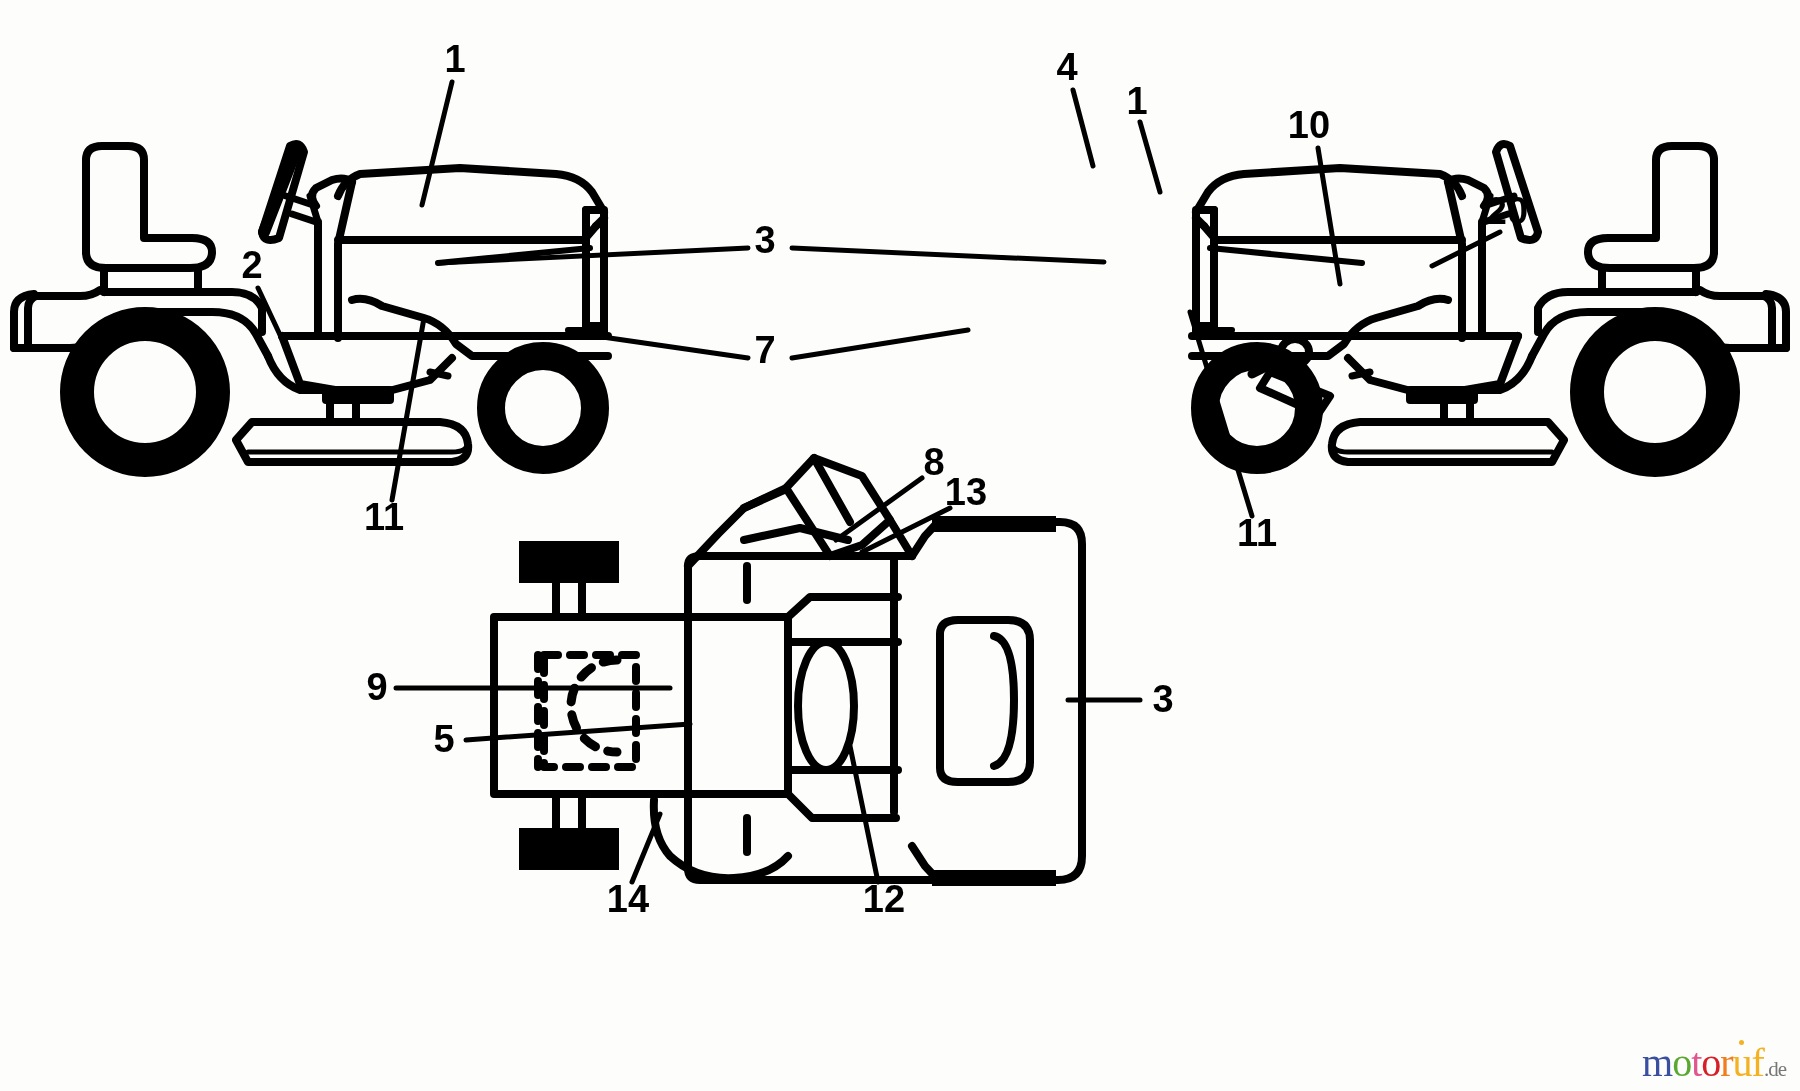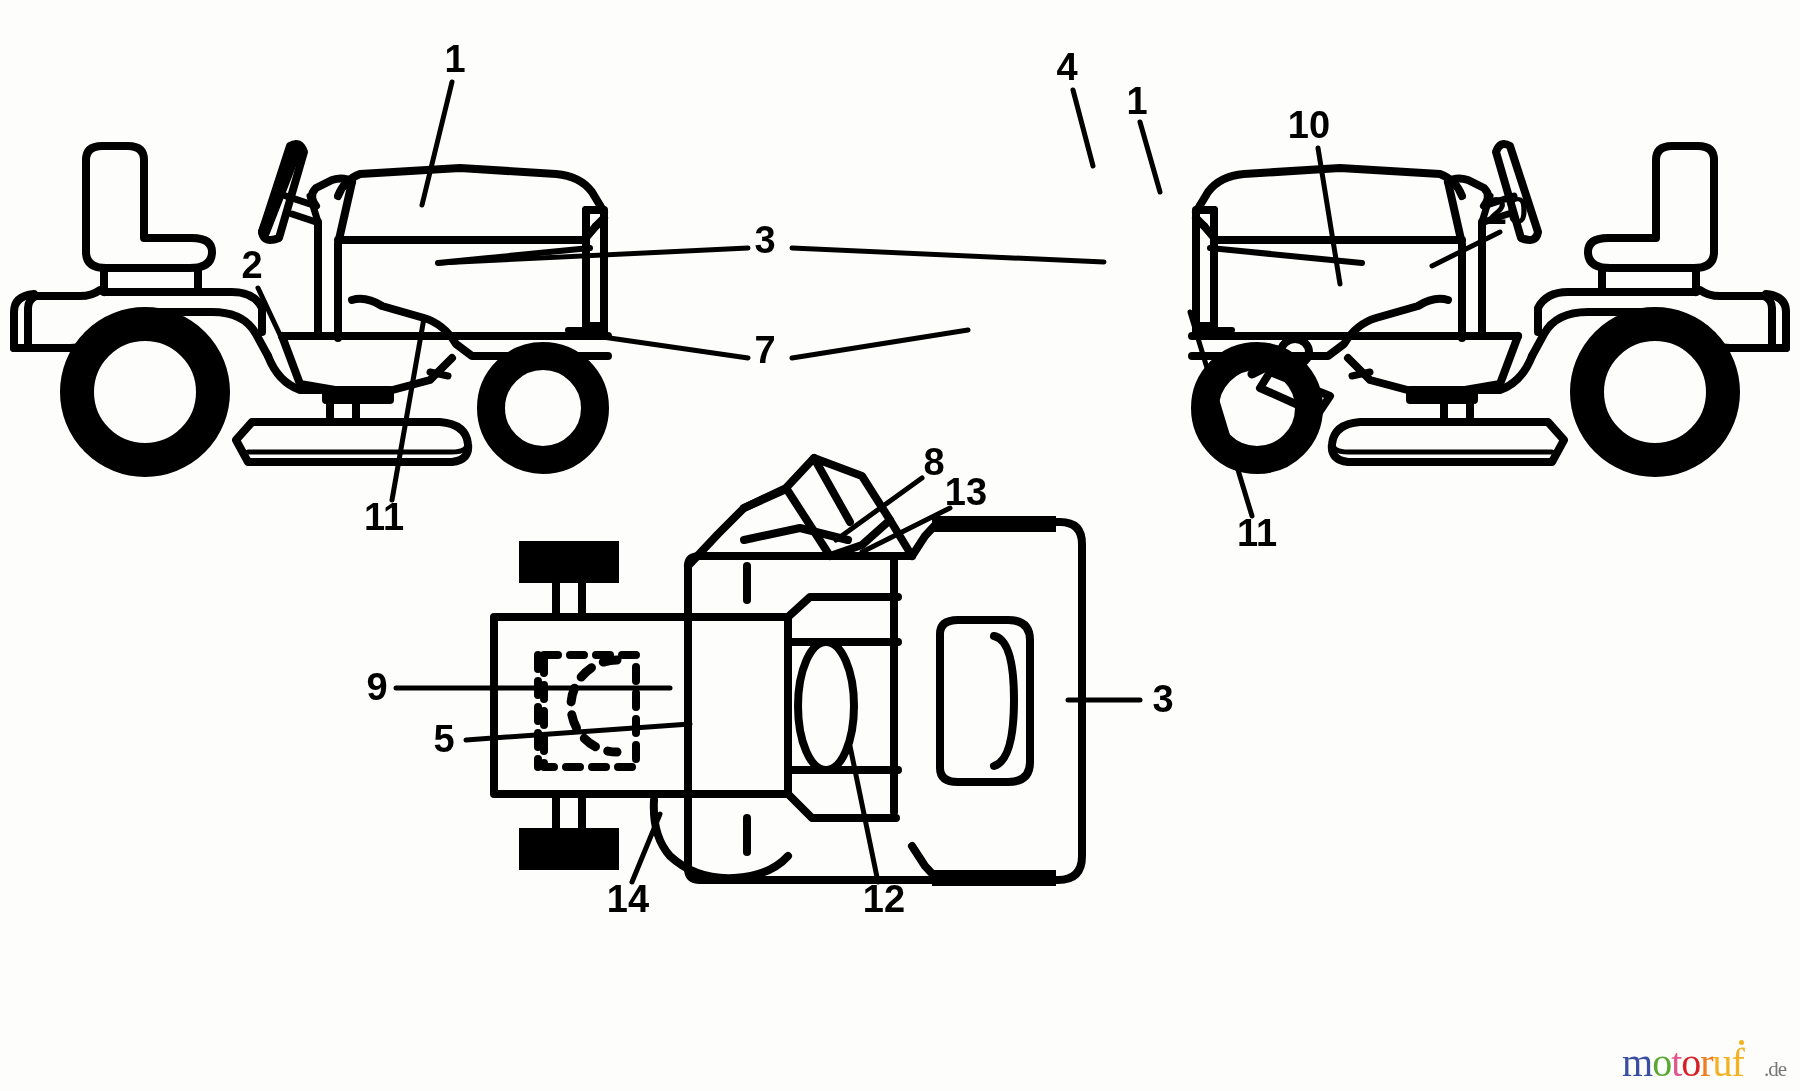--- a/index.html
+++ b/index.html
@@ -40,21 +40,20 @@
     font-size: 40px;
     letter-spacing: -1px;
     line-height: 1;
     white-space: nowrap;
     user-select: none;
   }
   .watermark span { display: inline-block; }
   .wm-suffix {
     font-size: 21px;
     font-family: "Liberation Serif", serif;
-    margin-left: 20px;
   }
   .wm-dot {
     position: absolute;
     width: 5px;
     height: 5px;
     border-radius: 50%;
     right: 42px;
     bottom: 38px;
   }
 </style>

